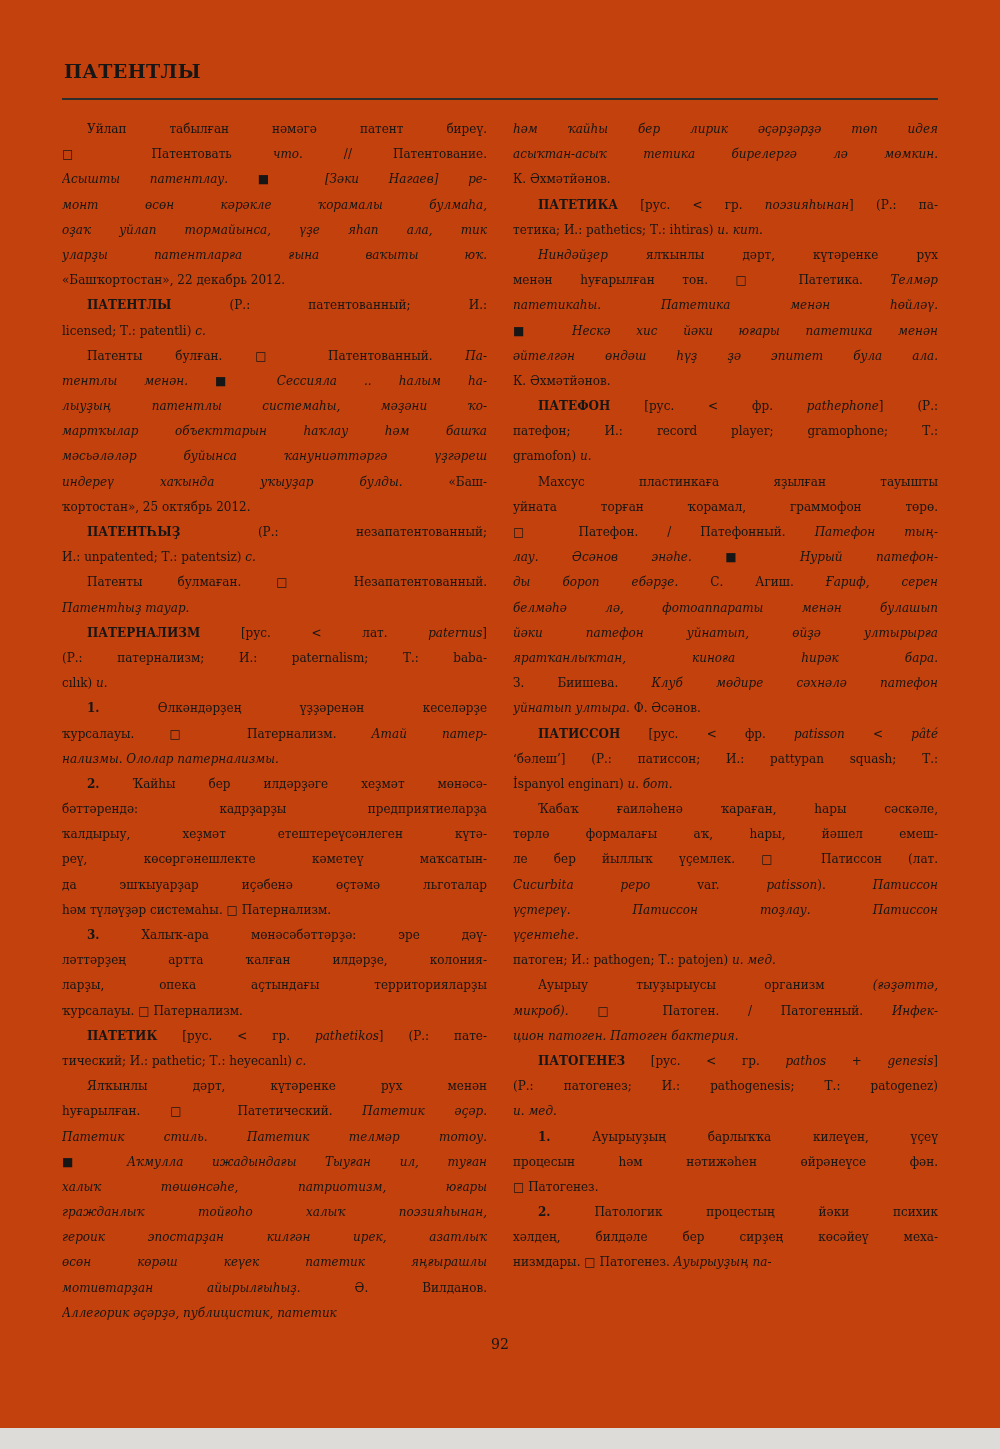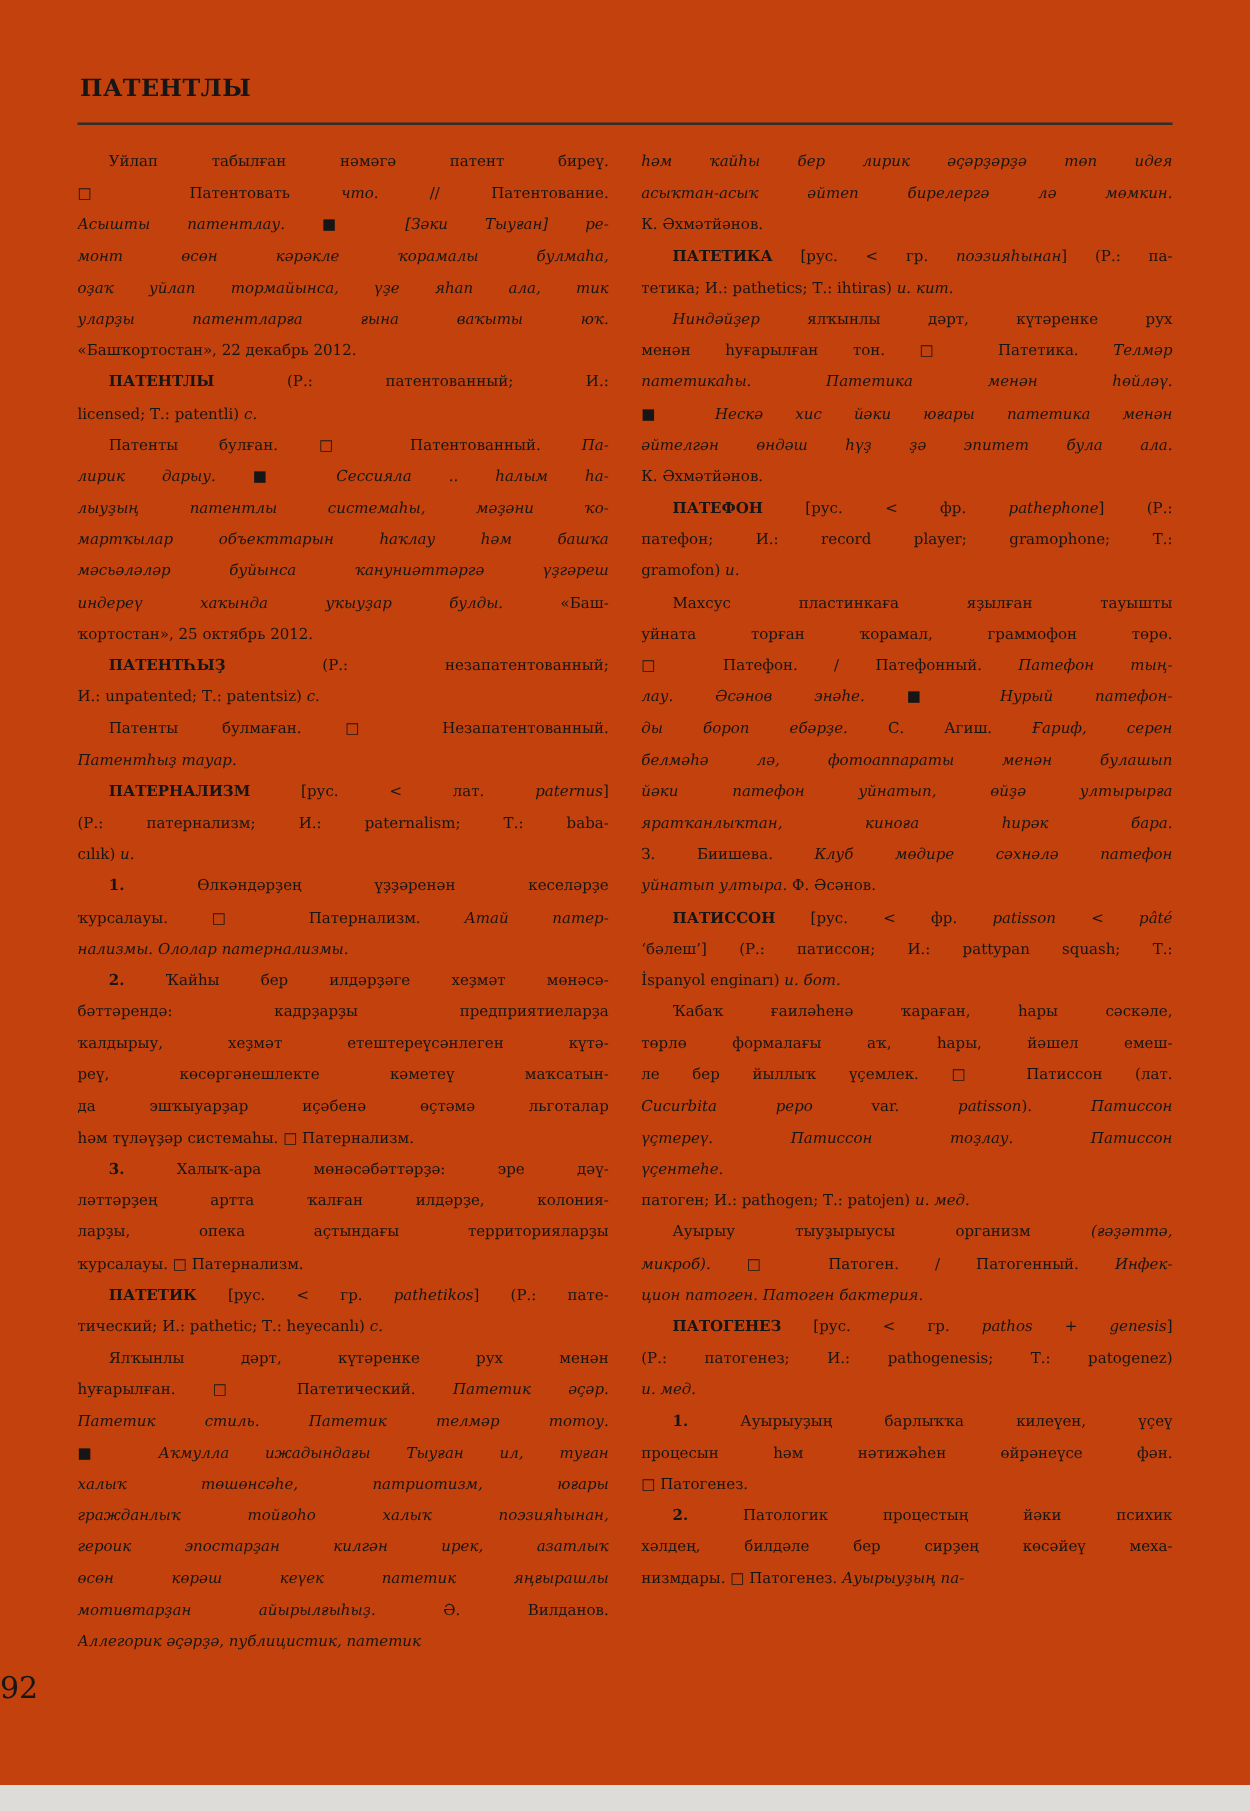--- a/index.html
+++ b/index.html
@@ -25,42 +25,42 @@
   .line{
     text-align:justify;text-align-last:justify;
     height:25.2px;overflow:hidden;white-space:normal;
   }
   .line.first{text-indent:25px;}
   .line.last{text-align-last:left;}
   .line b{font-weight:bold;}
   .line i{font-style:italic;}
   .folio{
     position:absolute;left:0;top:1336px;width:1000px;
-    text-align:left;font-size:24px;
+    text-align:center;font-size:14px;
   }
 </style>
 </head>
 <body>
 
 <div class="page">
   <div class="running-head">ПАТЕНТЛЫ</div>
   <div class="header-rule"></div>
   <div class="body-cols">
     <div class="col" id="col-left">
         <div class="line first">Уйлап табылған нәмәгә патент биреү.</div>
         <div class="line">□ Патентовать <i>что</i>. // Патентование.</div>
-        <div class="line"><i>Асышты патентлау.</i> ■ <i>[Зәки Тыуған] ре-</i></div>
+        <div class="line"><i>Асышты патентлау.</i> ■ <i>[Зәки Нагаев] ре-</i></div>
         <div class="line"><i>монт өсөн кәрәкле ҡорамалы булмаһа,</i></div>
         <div class="line"><i>оҙаҡ уйлап тормайынса, үҙе яһап ала, тик</i></div>
         <div class="line"><i>уларҙы патентларға ғына ваҡыты юҡ.</i></div>
         <div class="line last">«Башҡортостан», 22 декабрь 2012.</div>
         <div class="line first"><b>ПАТЕНТЛЫ</b> (Р.: патентованный; И.:</div>
         <div class="line last">licensed; Т.: patentli) <i>с.</i></div>
         <div class="line first">Патенты булған. □ Патентованный. <i>Па-</i></div>
-        <div class="line"><i>лирик дарыу.</i> ■ <i>Сессияла .. һалым һа-</i></div>
+        <div class="line"><i>тентлы менән.</i> ■ <i>Сессияла .. һалым һа-</i></div>
         <div class="line"><i>лыуҙың патентлы системаһы, мәҙәни ҡо-</i></div>
         <div class="line"><i>мартҡылар объекттарын һаҡлау һәм башҡа</i></div>
         <div class="line"><i>мәсьәләләр буйынса ҡануниәттәргә үҙгәреш</i></div>
         <div class="line"><i>индереү хаҡында уҡыуҙар булды.</i> «Баш-</div>
         <div class="line last">ҡортостан», 25 октябрь 2012.</div>
         <div class="line first"><b>ПАТЕНТҺЫҘ</b> (Р.: незапатентованный;</div>
         <div class="line last">И.: unpatented; Т.: patentsiz) <i>с.</i></div>
         <div class="line first">Патенты булмаған. □ Незапатентованный.</div>
         <div class="line last"><i>Патентһыҙ тауар.</i></div>
         <div class="line first"><b>ПАТЕРНАЛИЗМ</b> [рус. &lt; лат. <i>paternus</i>]</div>
@@ -87,21 +87,21 @@
         <div class="line">■ <i>Аҡмулла ижадындағы Тыуған ил, туған</i></div>
         <div class="line"><i>халыҡ төшөнсәһе, патриотизм, юғары</i></div>
         <div class="line"><i>гражданлыҡ тойғоһо халыҡ поэзияһынан,</i></div>
         <div class="line"><i>героик эпостарҙан килгән ирек, азатлыҡ</i></div>
         <div class="line"><i>өсөн көрәш кеүек патетик яңғырашлы</i></div>
         <div class="line"><i>мотивтарҙан айырылғыһыҙ.</i> Ә. Вилданов.</div>
         <div class="line last"><i>Аллегорик әҫәрҙә, публицистик, патетик</i></div>
       </div>
     <div class="col" id="col-right">
         <div class="line"><i>һәм ҡайһы бер лирик әҫәрҙәрҙә төп идея</i></div>
-        <div class="line"><i>асыҡтан-асыҡ әйтеп бирелергә лә мөмкин.</i></div>
+        <div class="line"><i>асыҡтан-асыҡ тетика бирелергә лә мөмкин.</i></div>
         <div class="line last">К. Әхмәтйәнов.</div>
         <div class="line first"><b>ПАТЕТИКА</b> [рус. &lt; гр. <i>поэзияһынан</i>] (Р.: па-</div>
         <div class="line last">тетика; И.: pathetics; Т.: ihtiras) <i>и.</i> <i>кит.</i></div>
         <div class="line first"><i>Ниндәйҙер</i> ялҡынлы дәрт, күтәренке рух</div>
         <div class="line">менән һуғарылған тон. □ Патетика. <i>Телмәр</i></div>
         <div class="line"><i>патетикаһы. Патетика менән һөйләү.</i></div>
         <div class="line">■ <i>Нескә хис йәки юғары патетика менән</i></div>
         <div class="line"><i>әйтелгән өндәш һүҙ ҙә эпитет була ала.</i></div>
         <div class="line last">К. Әхмәтйәнов.</div>
         <div class="line first"><b>ПАТЕФОН</b> [рус. &lt; фр. <i>pathephone</i>] (Р.:</div>

